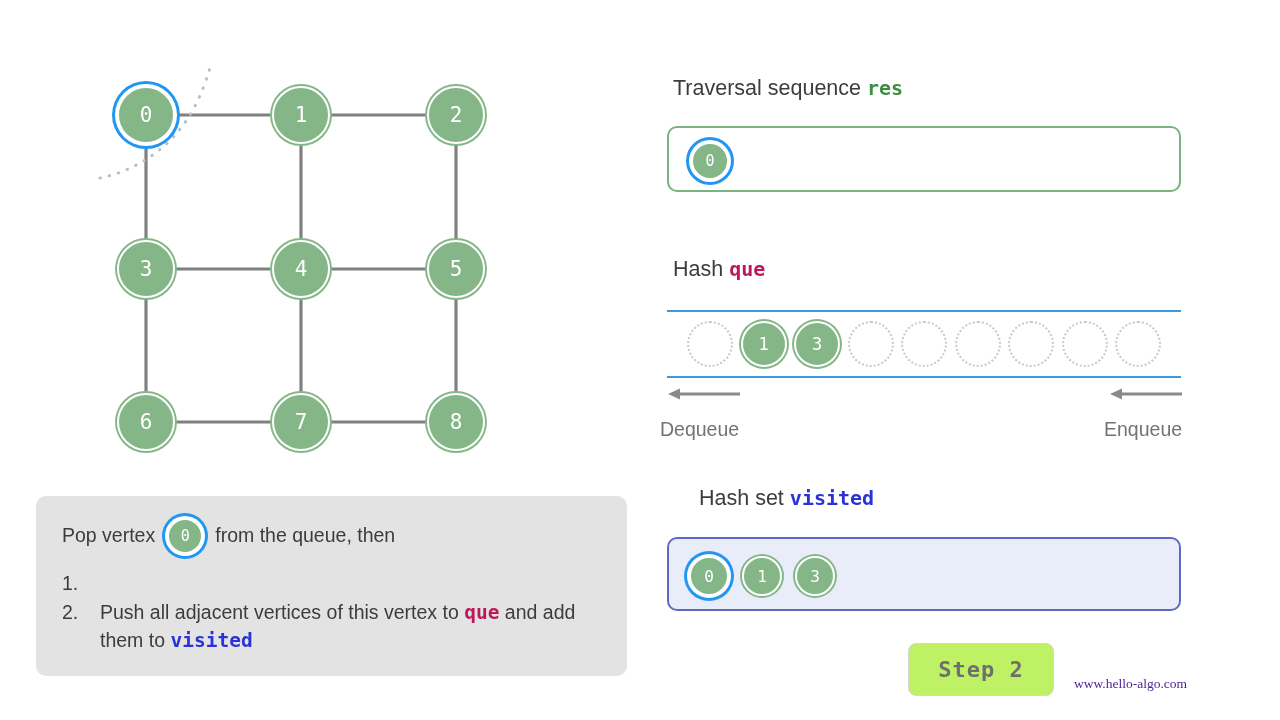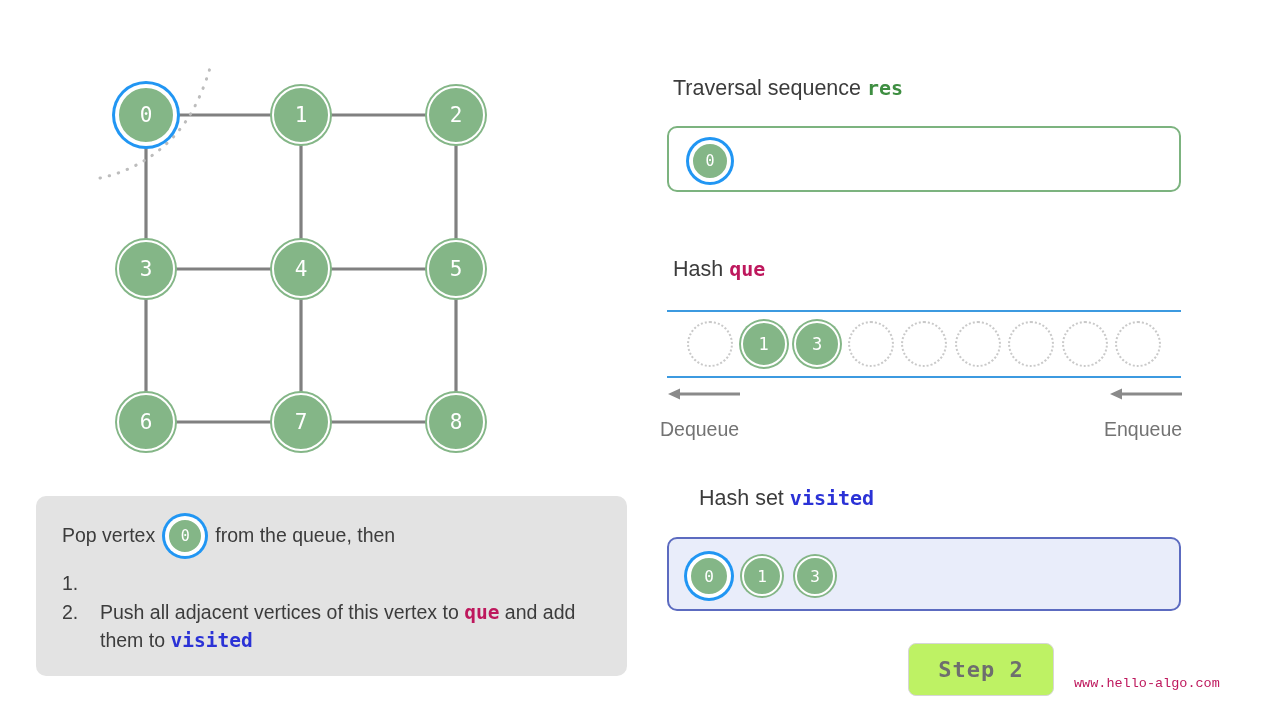--- a/index.html
+++ b/index.html
@@ -104,22 +104,22 @@
     position: absolute; left: 908px; top: 643px;
     width: 146px; height: 53px;
     border: 1px solid #d6d6d6; border-radius: 8px;
     background: #bef264;
     display: flex; align-items: center; justify-content: center;
     font-family: "DejaVu Sans Mono", monospace; font-weight: bold;
     font-size: 22px; color: #6e6e6e; letter-spacing: 1px;
   }
   #watermark {
     position: absolute; left: 1074px; top: 676px;
-    font-family: Liberation Mono, monospace;
-    font-size: 13.5px; color: #be185d; white-space: nowrap;
+    font-family: Liberation Serif, serif;
+    font-size: 13.5px; color: #4c1d95; white-space: nowrap;
   }
 </style>
 </head>
 <body>
 
 <div id="stage">
 
   <div id="graph">
     <svg width="620" height="500">
       <g id="edge-layer" stroke="#808080" stroke-width="3.2" stroke-linecap="round">

